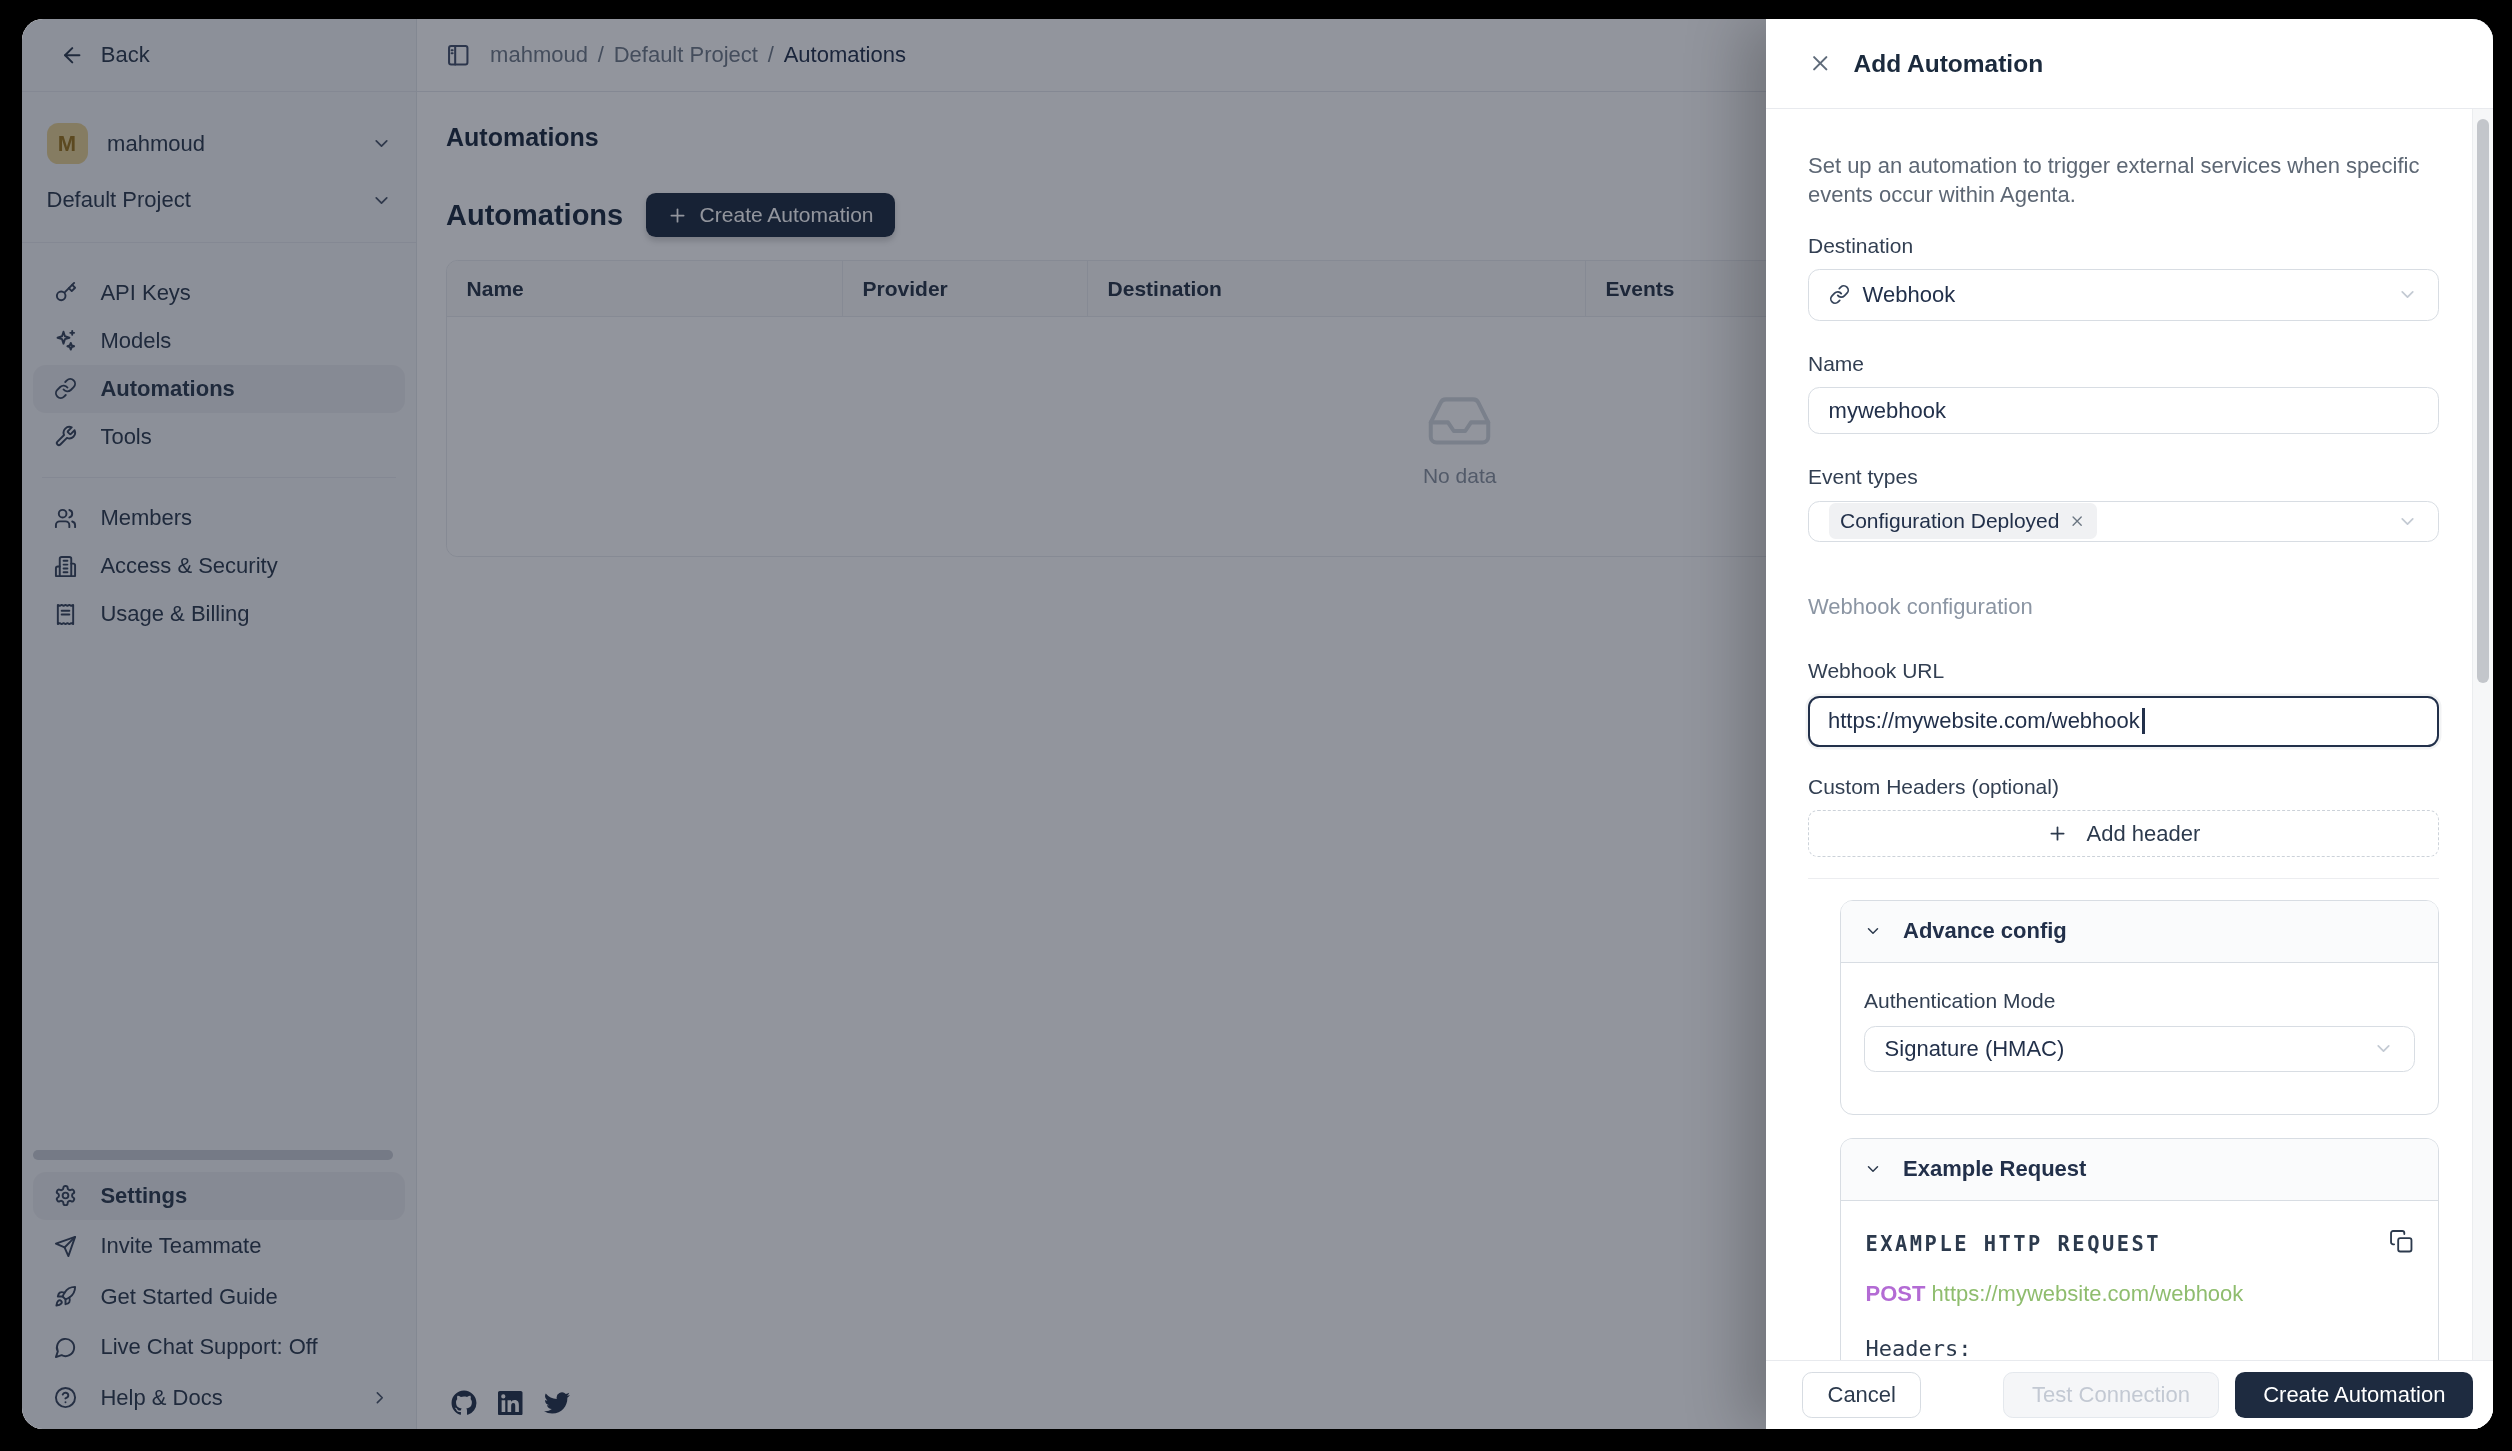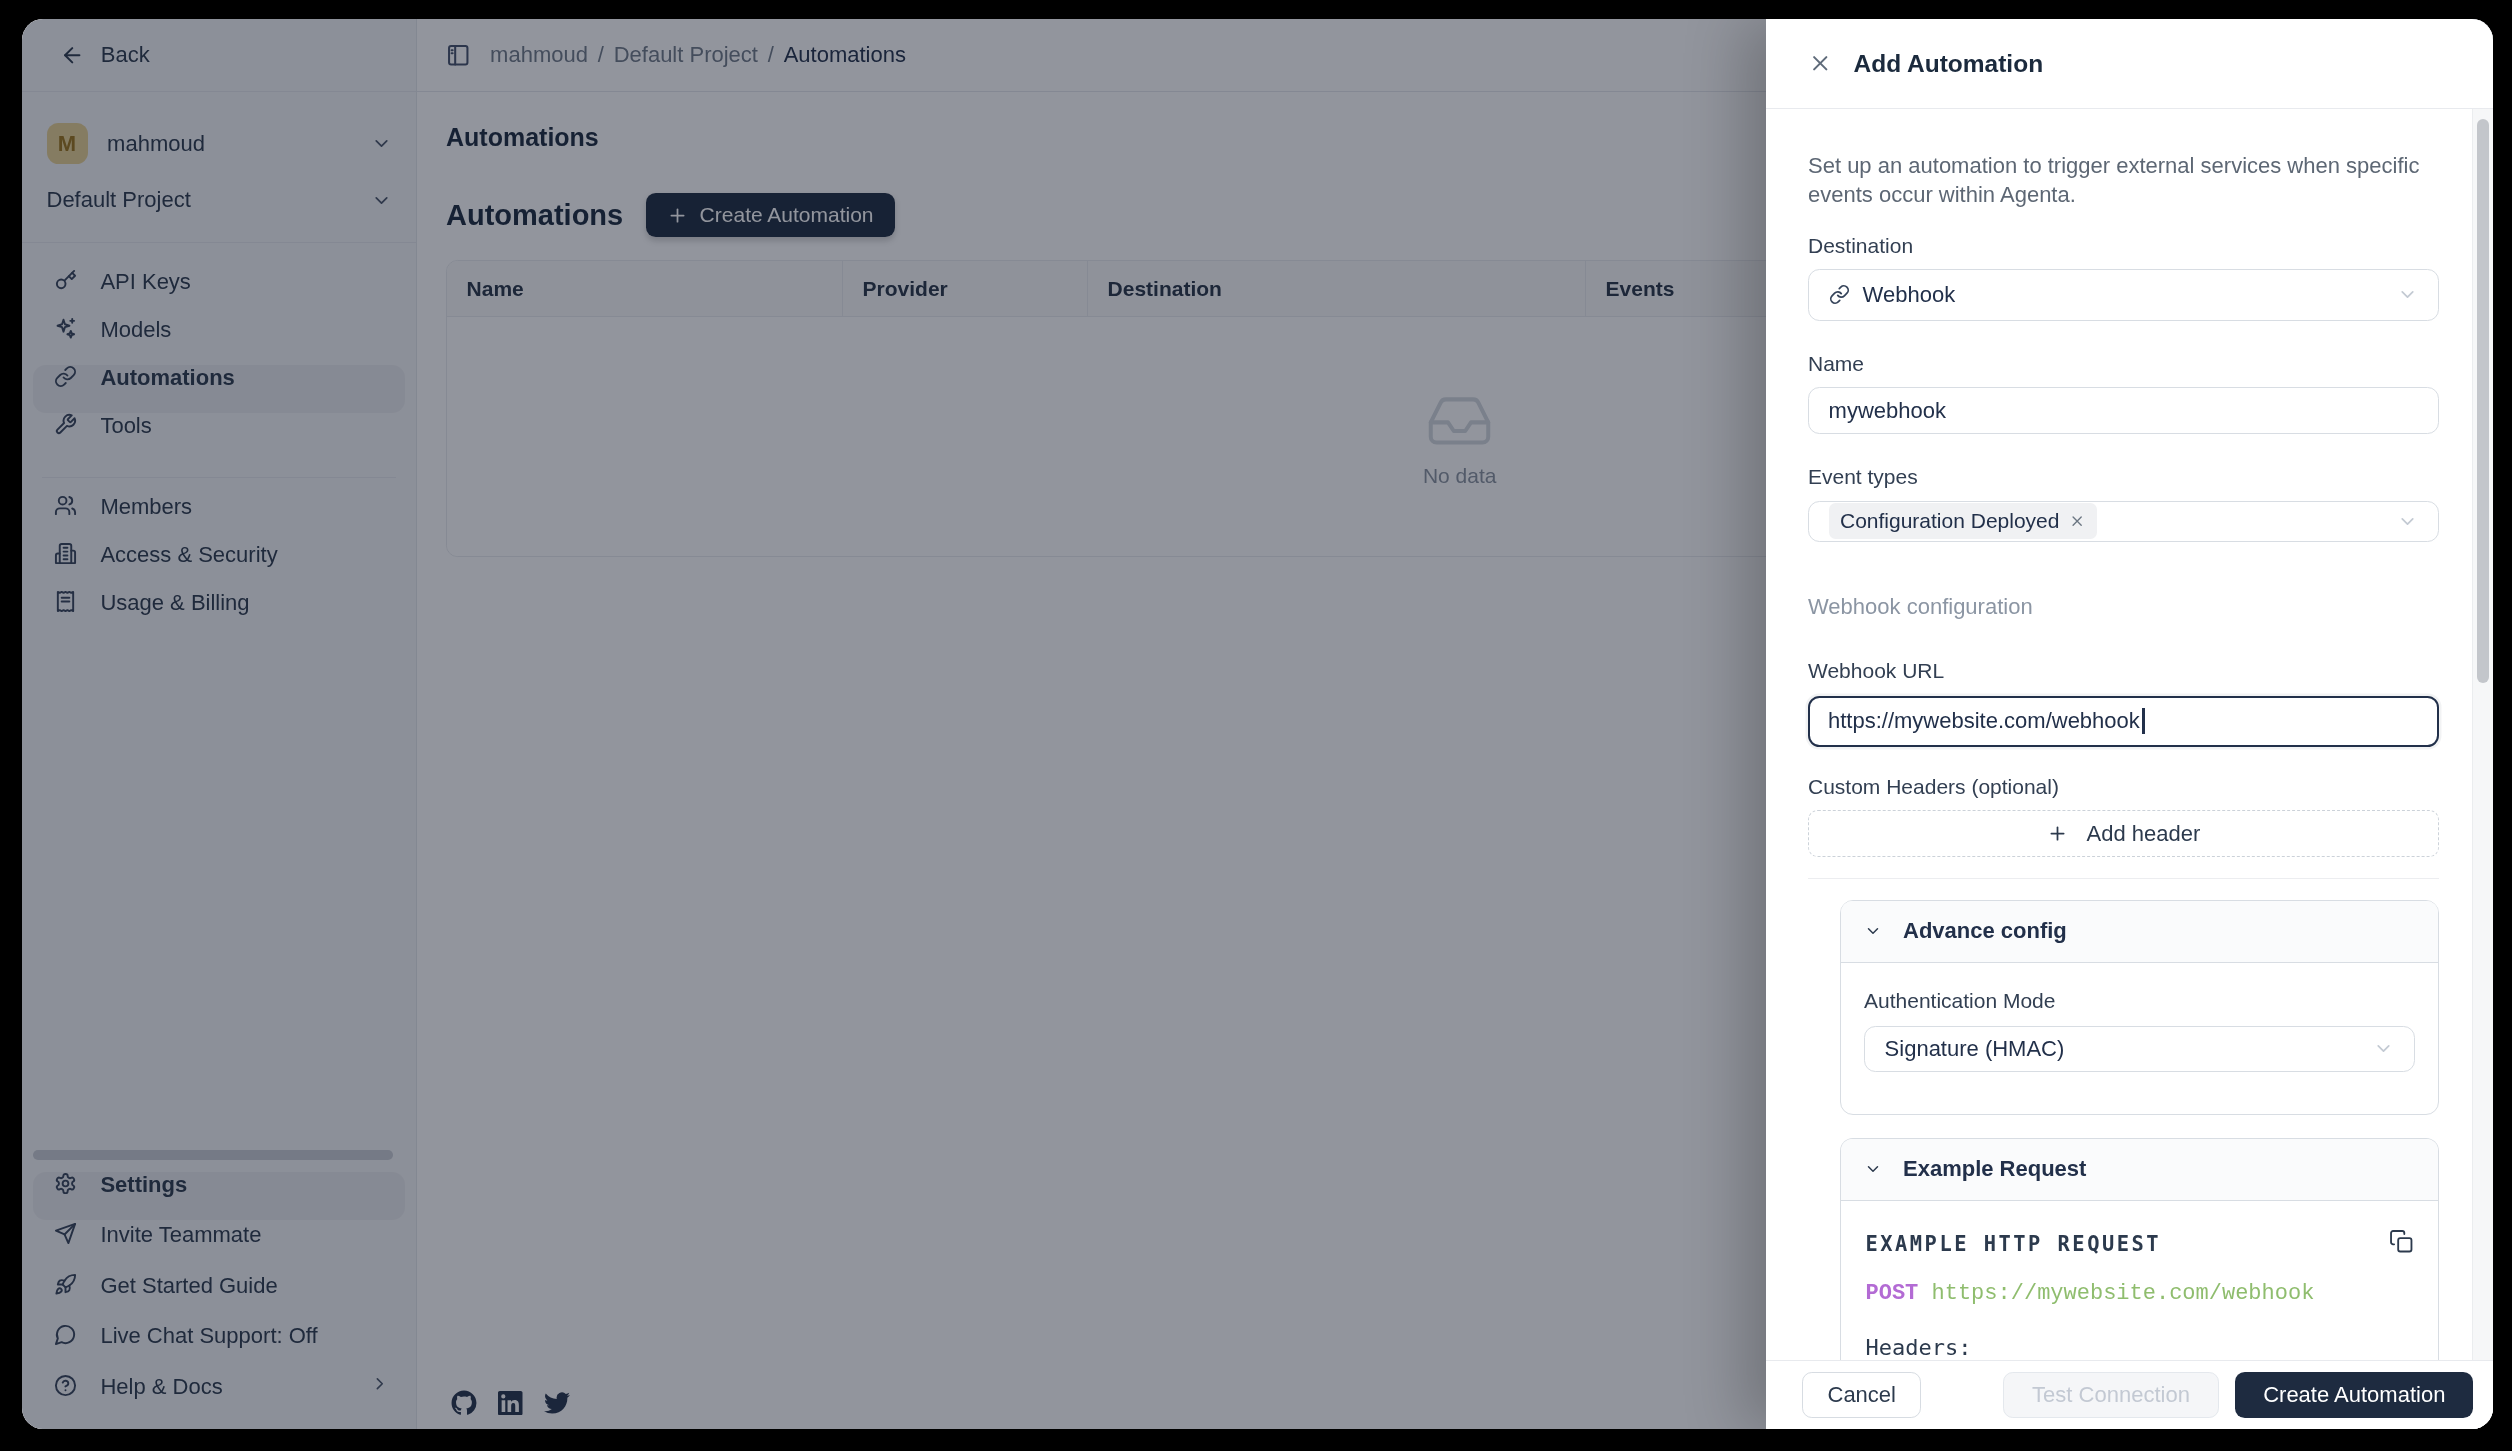--- a/index.html
+++ b/index.html
@@ -20,21 +20,21 @@
   .sb-row { display:flex; align-items:center; font-size:22px; color:#2c3a4d; cursor:pointer; }
   .avatar { width:41px; height:41px; border-radius:11.4px; background:#e7d193; color:#9b7418;
             font-size:22px; font-weight:600; display:flex; align-items:center; justify-content:center; flex:none; }
   .sb-row .nm { margin-left:19.6px; font-weight:500; }
   .sb-row .sp { flex:1; }
   .chev { color:#49566a; }
   .proj-row { margin-top:23px; }
   .sb-div { height:0.8px; background:#e6e8ec; margin-top:29px; }
   .nav { padding:26px 11.4px 0 11.4px; }
   .nav2 { padding-top:16.3px; }
-  .nav-item { height:48px; border-radius:13px; display:flex; align-items:flex-start; gap:23px;
+  .nav-item { height:48px; border-radius:13px; display:flex; align-items:center; gap:23px;
               padding-left:21px; font-size:22px; color:#2c3a4d; cursor:pointer; }
   .nav-item.active { background:#e9ebee; font-weight:600; }
   .nav-item .ic { color:#36445a; }
   .sb-bottom { position:absolute; left:0; right:0; bottom:4.9px; padding:0 11.4px; }
   .hbar { height:10.6px; border-radius:5.7px; background:#c9cdd4; margin:0 0 11.4px 0; width:97%; }
   .bt-item { height:48px; margin-bottom:2.5px; }
 
   
   .main { flex:1; position:relative; background:#fff; }
   .crumb-row { height:73px; border-bottom:0.8px solid #e6e8ec; display:flex; align-items:center;
@@ -99,21 +99,21 @@
             border-radius:11.4px 11.4px 0 0; display:flex; align-items:center; padding:0 23px; gap:21px;
             font-size:22px; font-weight:600; color:#22304a; cursor:pointer; }
   .p-head .ic { color:#2c3a4d; }
   .p-body { padding:26px 23px 42px 23px; }
   .p-body .sel { margin-top:13px; height:46px; }
   .ex-body { padding:28px 24.5px 33px 24.5px; }
   .ex-row { display:flex; align-items:flex-start; justify-content:space-between; }
   .ex-head { font-family:"DejaVu Sans Mono", monospace; font-size:20.4px; font-weight:700;
              letter-spacing:2.5px; color:#2c3a4d; margin-top:3.3px; }
   .copy-btn { color:#2c3a4d; background:none; border:none; padding:0; cursor:pointer; }
-  .code-line { margin-top:24.5px; font-family:Liberation Mono, monospace; font-size:22px; }
+  .code-line { margin-top:24.5px; font-family:Liberation Sans, sans-serif; font-size:22px; }
   .method { color:#b36bd4; font-weight:700; }
   .url { color:#8fbd6e; }
   .partial { margin-top:29px; font-family:"DejaVu Sans Mono", monospace; font-size:22px; color:#2c3a4d; }
   .scrolltrack { position:absolute; top:0; right:0; bottom:0; width:21px; background:#f6f7f8;
                  border-left:0.8px solid #ebedef; }
   .scrollthumb { position:absolute; top:9.8px; left:4.1px; width:12.3px; height:564px; border-radius:6.5px;
                  background:#c3c6cb; cursor:grab; }
   .d-footer { height:69px; flex:none; border-top:0.8px solid #e8eaee; background:#fff;
               display:flex; align-items:center; padding:0 19.6px 0 36px; gap:16.3px; }
   .btn { height:46px; border-radius:9.8px; font-size:22px; font-family:inherit; cursor:pointer; }

